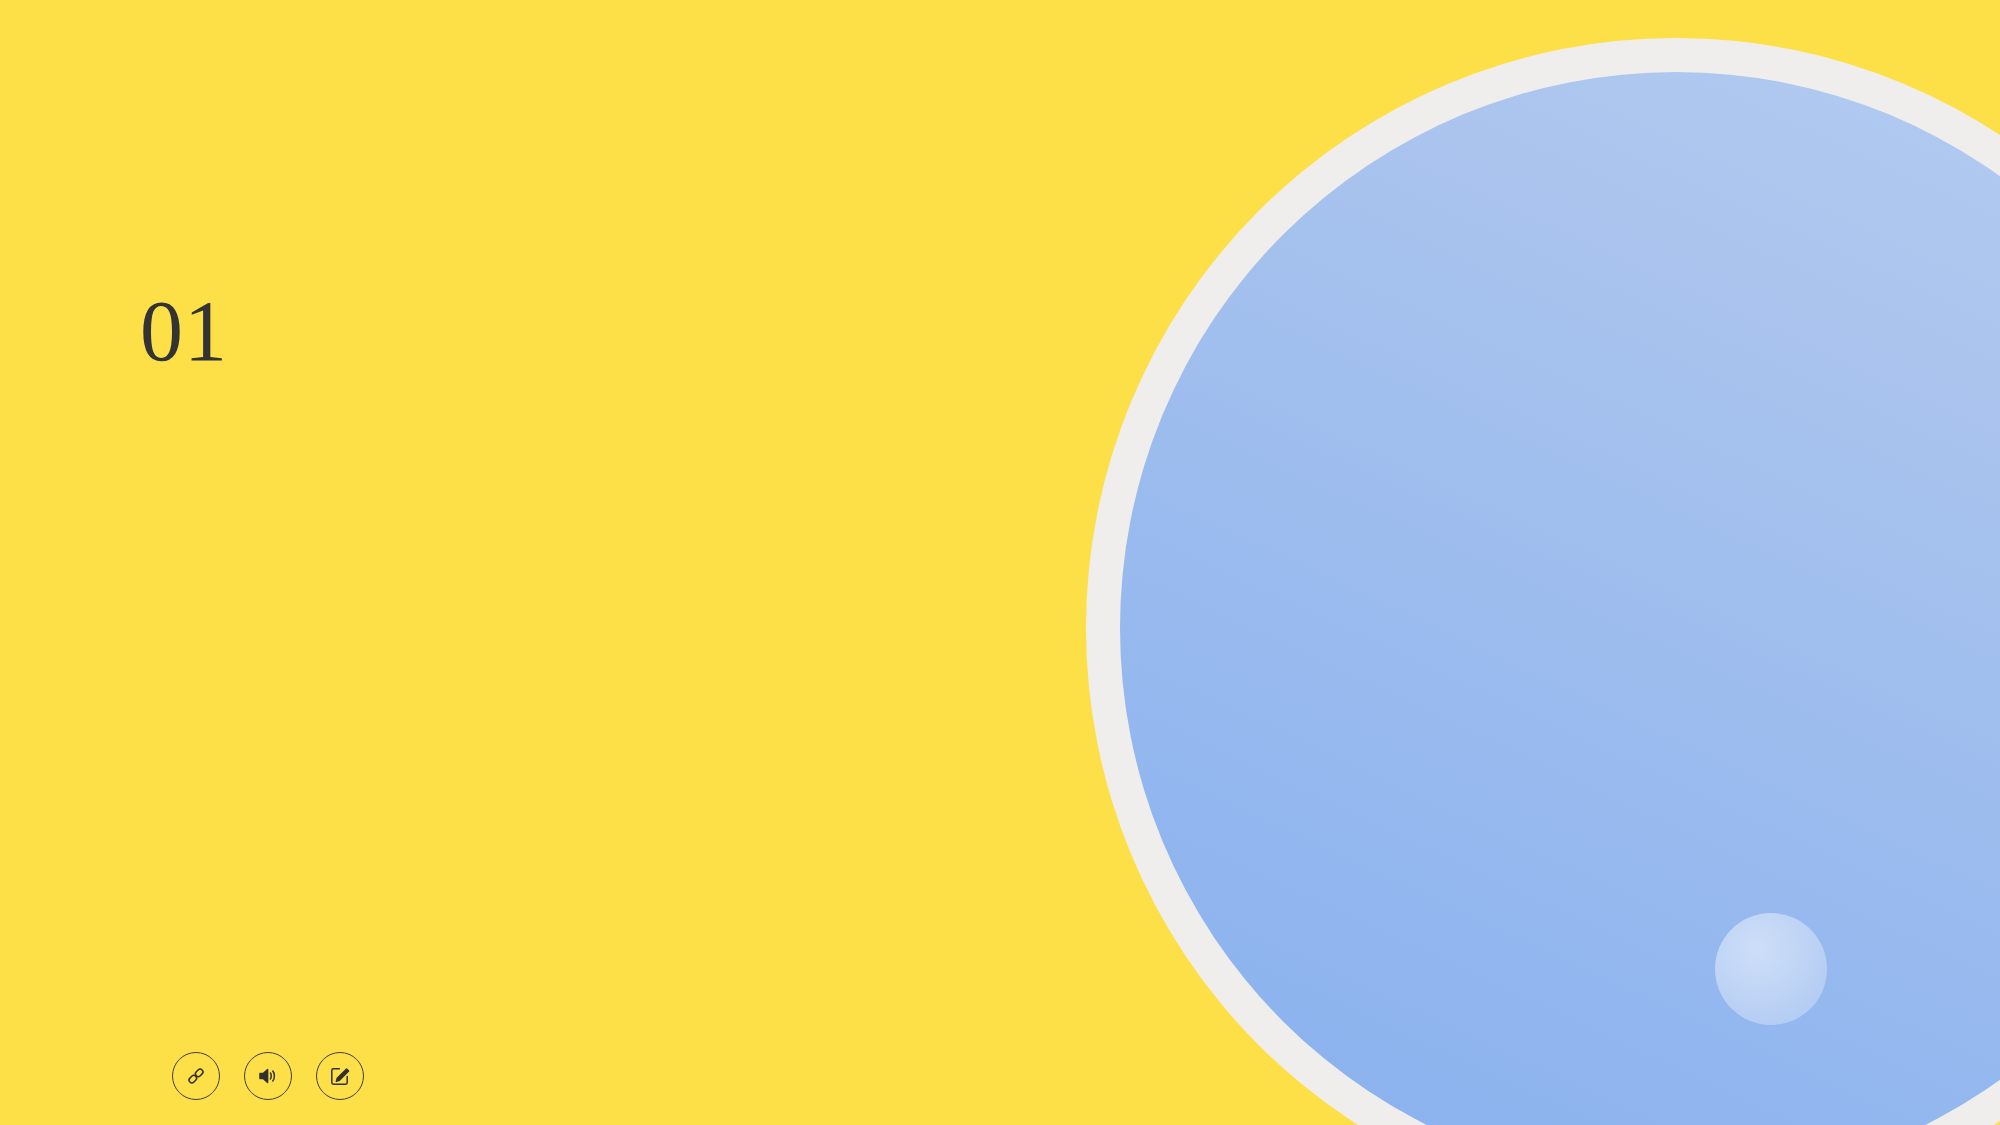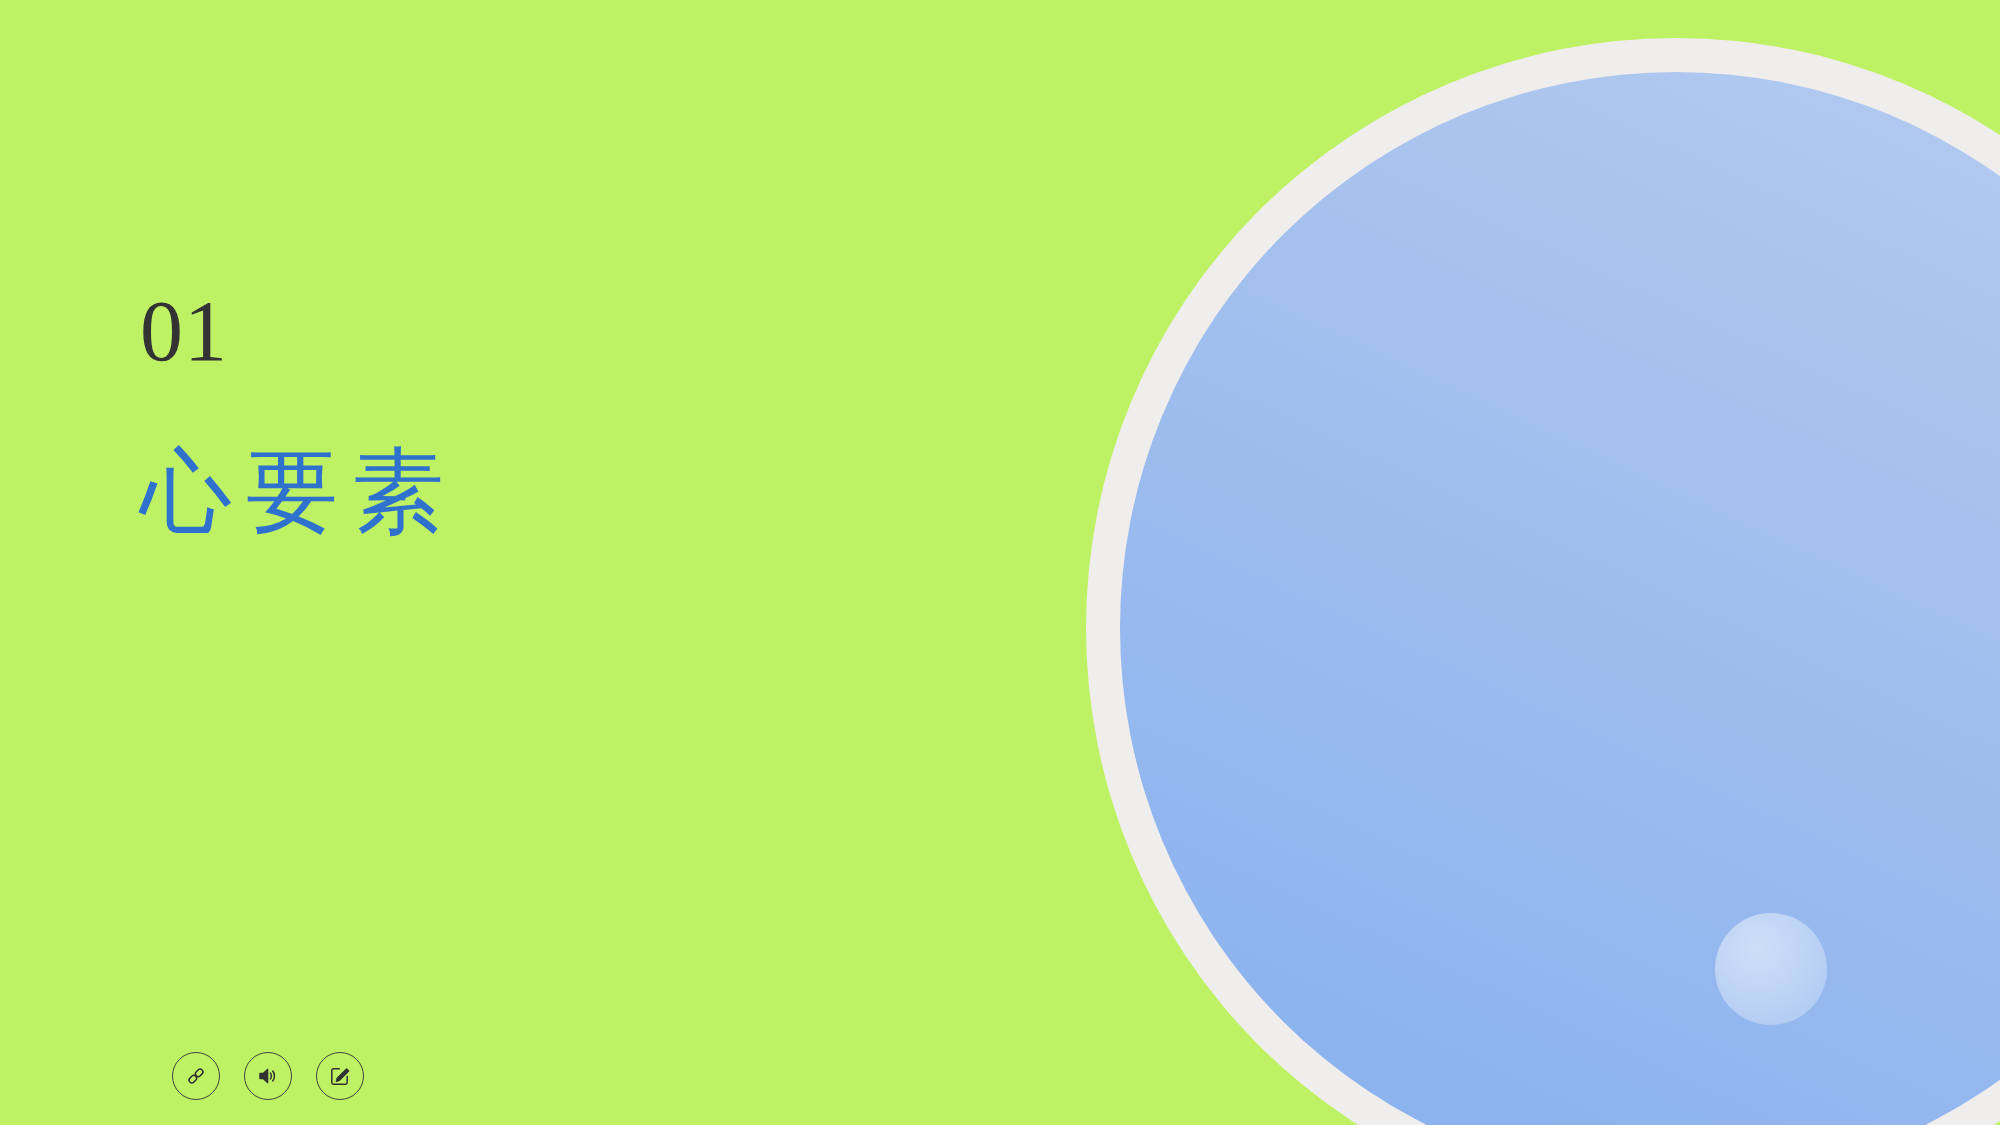--- a/index.html
+++ b/index.html
@@ -10,21 +10,21 @@
     width: 2000px;
     height: 1125px;
     overflow: hidden;
     font-family: "Liberation Sans", sans-serif;
   }
 
   #slide {
     position: relative;
     width: 2000px;
     height: 1125px;
-    background: #bef264;
+    background: #fde047;
     overflow: hidden;
   }
 
   
   .deco-layer {
     position: absolute;
     top: 0;
     left: 0;
     width: 2000px;
     height: 1125px;
@@ -133,21 +133,21 @@
 <div id="slide">
 
   <div class="deco-layer">
     <div class="circle-ring"></div>
     <div class="circle-main"></div>
     <div class="circle-bubble"></div>
   </div>
 
   <div class="content">
     <div class="section-number">01</div>
-    <div class="section-title"><br><span>心要素</span></div>
+    <div class="section-title"><br></div>
   </div>
 
   <div class="icon-row">
 
     <button class="icon-btn">
       <span>
         <svg width="24" height="24" viewBox="0 0 24 24" fill="none" stroke="#303030" stroke-width="1.5" stroke-linecap="round" stroke-linejoin="round">
           <g transform="rotate(45 12 12)">
             <rect x="9.2" y="3.4" width="5.6" height="8.2" rx="2.8"></rect>
             <rect x="9.2" y="12.4" width="5.6" height="8.2" rx="2.8"></rect>

